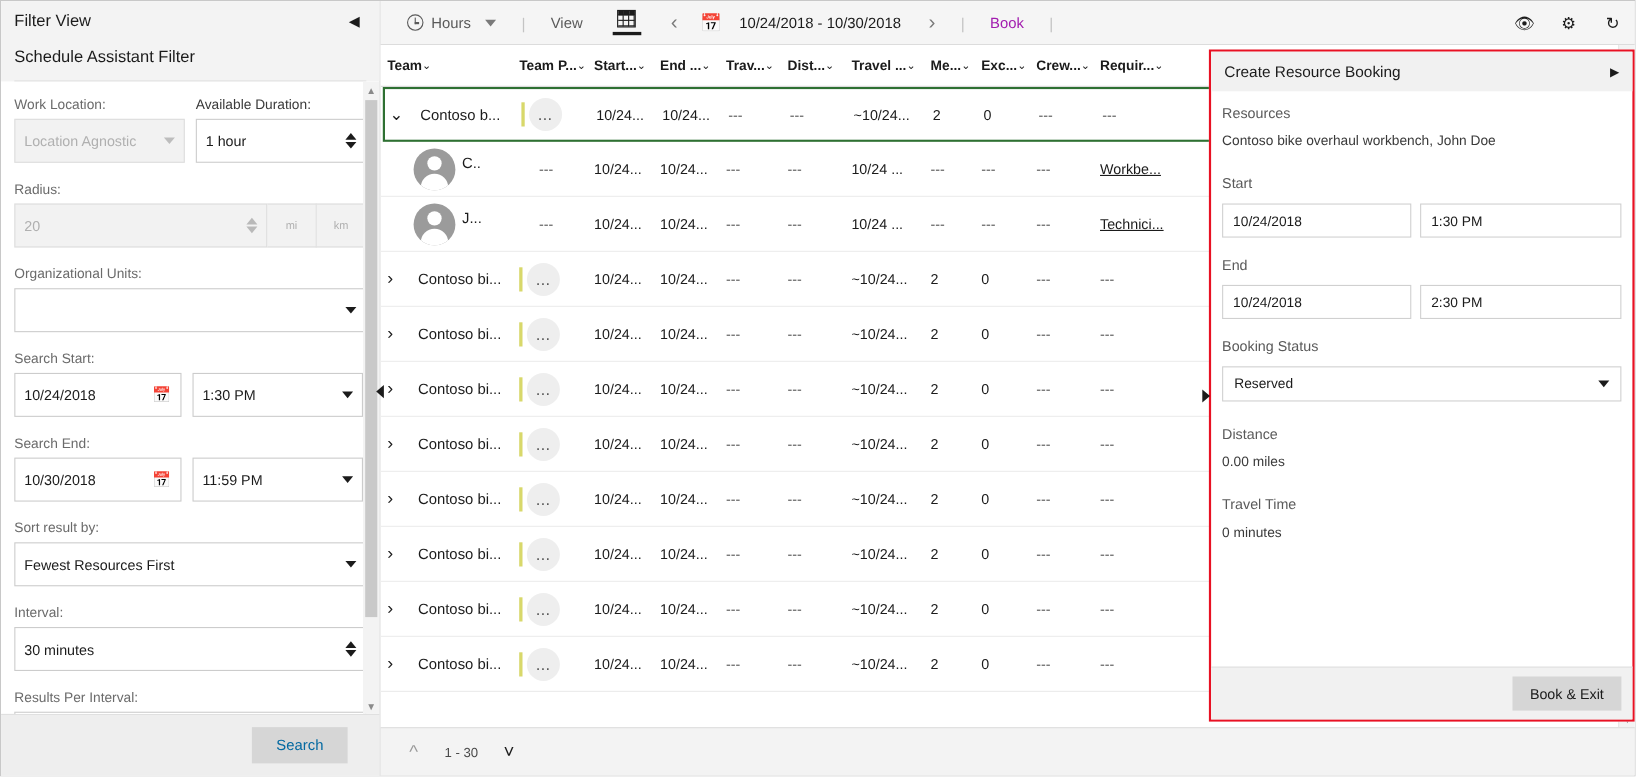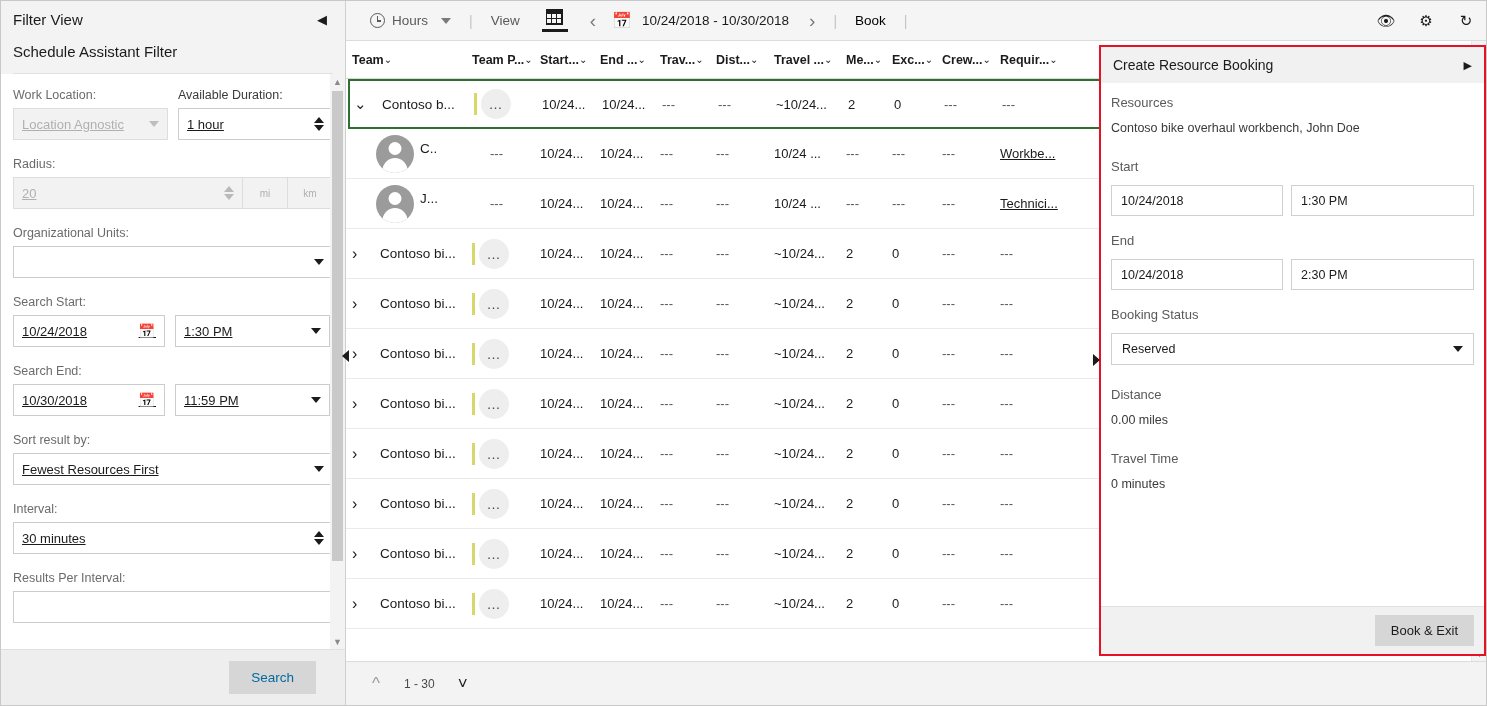--- a/index.html
+++ b/index.html
@@ -46,23 +46,23 @@
     padding: 14px 12px 0 12px;
   }
   .fld-label {
     font-size: 12.5px; color: #6b6b6b; margin-bottom: 6px;
   }
   .fld-label.dark { color: #3a3a3a; }
   .row2 { display: flex; gap: 10px; }
   .grp { margin-bottom: 17px; }
 
   .ctl {
-    height: 32px; border: 1px solid #cccccc; background: #fff;
+    height: 40px; border: 1px solid #cccccc; background: #fff;
     display: flex; align-items: center; font-size: 13px; color: #1b1b1b;
-    padding: 8px 8px; position: relative; text-decoration: underline;
+    padding: 8px 8px; position: relative;
   }
   .ctl.disabled { background: #f2f2f2; border-color: #dddddd; color: #b0b0b0; }
   .ctl .val { flex: 1; overflow: hidden; white-space: nowrap; }
   .caret {
     width: 0; height: 0;
     border-left: 5px solid transparent; border-right: 5px solid transparent;
     border-top: 6px solid #1b1b1b; margin-left: 6px;
   }
   .caret.gray { border-top-color: #bdbdbd; }
   .spin { display: flex; flex-direction: column; gap: 2px; margin-left: 6px; }
@@ -125,28 +125,28 @@
     width: 0; height: 0;
     border-top: 6px solid transparent; border-bottom: 6px solid transparent;
     border-left: 7px solid #1b1b1b;
   }
 
   
   .main { flex: 1; display: flex; flex-direction: column; position: relative; }
 
   .toolbar {
     height: 40px; background: #f5f5f5; border-bottom: 1px solid #dcdcdc;
-    display: flex; align-items: center; padding-left: 14px; gap: 0;
+    display: flex; align-items: center; padding-left: 14px; gap: 5px;
   }
   .tb-item {
     display: flex; align-items: center; gap: 7px;
     font-size: 13.5px; color: #5a5a5a; padding: 0 10px; height: 40px;
     cursor: pointer;
   }
-  .tb-item.dark { color: #000000; }
+  .tb-item.dark { color: #a21caf; }
   .tb-sep { color: #c4c4c4; font-size: 14px; padding: 0 8px; }
   .clock {
     width: 15px; height: 15px; border: 1.6px solid #5a5a5a; border-radius: 50%;
     position: relative;
   }
   .clock::after {
     content: ""; position: absolute; left: 6px; top: 2.4px;
     width: 1.4px; height: 5.2px; background: #5a5a5a;
   }
   .clock::before {

